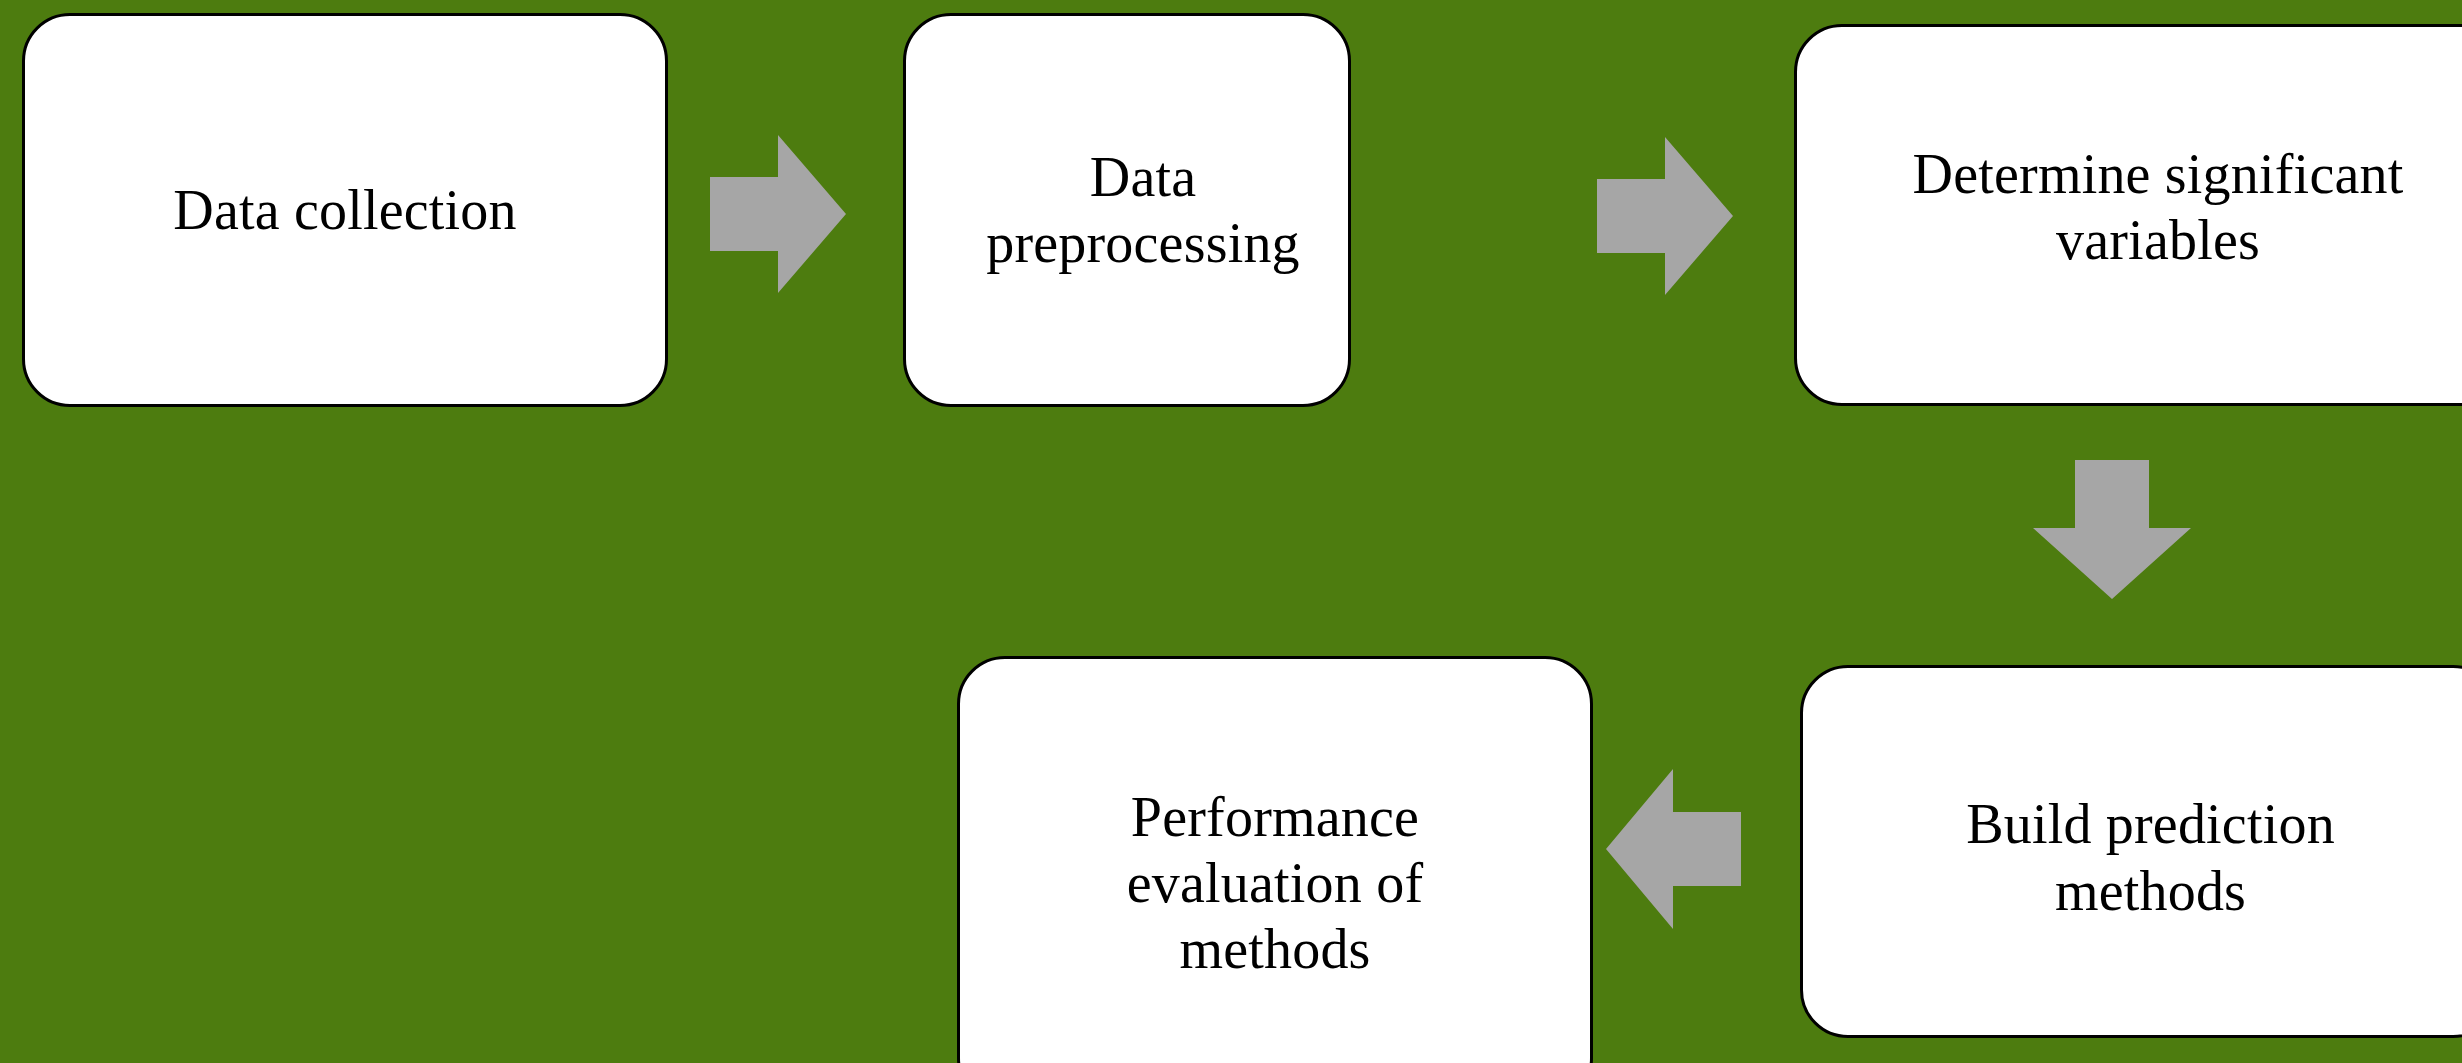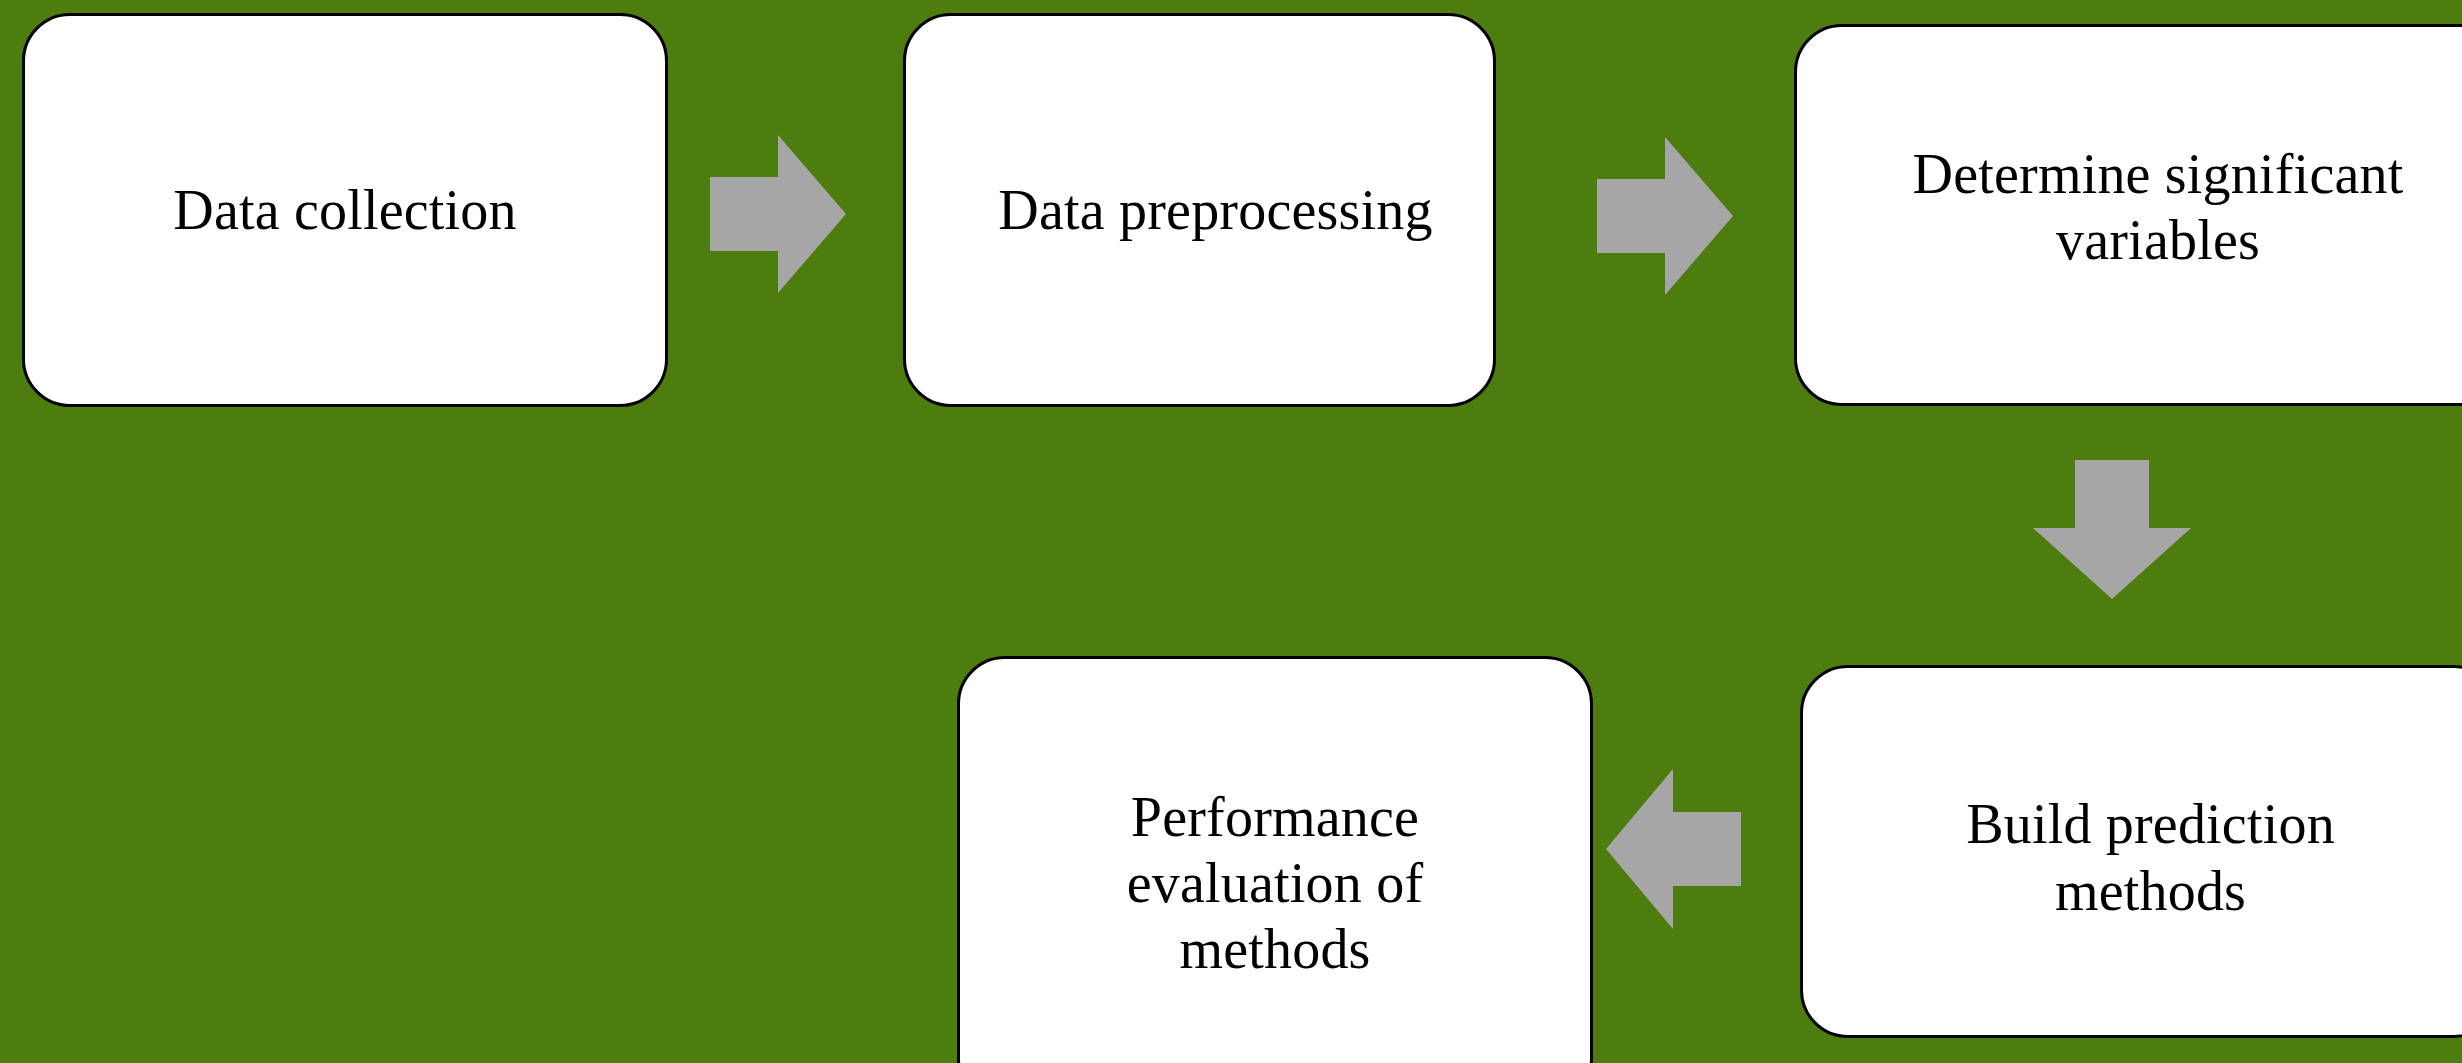--- a/index.html
+++ b/index.html
@@ -30,21 +30,21 @@
     font-family: "Liberation Serif", "DejaVu Serif", serif;
     color: #000000;
     font-size: 56px;
     line-height: 1.18;
     letter-spacing: 0.2px;
     white-space: pre-line;
     padding: 0 34px;
   }
   
   #node-data-collection      { left: 22px;   top: 13px;  width: 646px; height: 394px; }
-  #node-data-preprocessing   { left: 903px;  top: 13px;  width: 593px; height: 394px; padding-left: 32px; }
+  #node-data-preprocessing   { left: 903px;  top: 13px;  width: 448px; height: 394px; padding-left: 32px; }
   #node-determine-variables  { left: 1794px; top: 24px;  width: 728px; height: 382px; }
   #node-performance-eval     { left: 957px;  top: 656px; width: 636px; height: 450px; }
   #node-build-prediction     { left: 1800px; top: 665px; width: 701px; height: 373px; }
 
   
   #node-determine-variables .node-label { transform: translateY(-8px); }
   #node-build-prediction   .node-label  { transform: translateY(6px); }
   #node-performance-eval   .node-label  { transform: translateY(2px); }
 
   .arrow {

